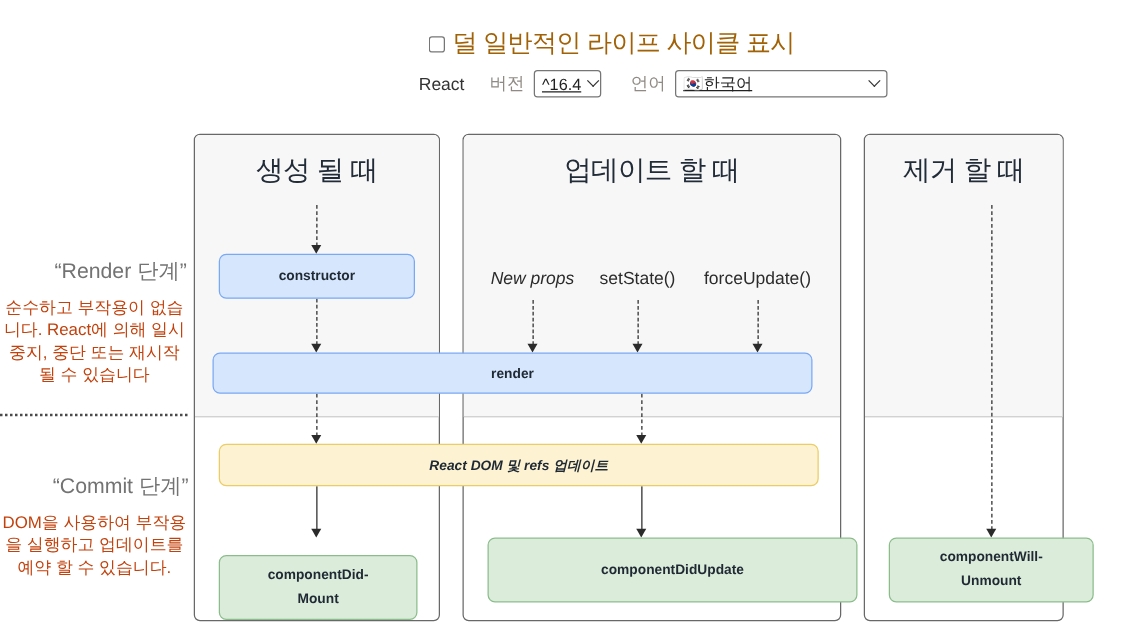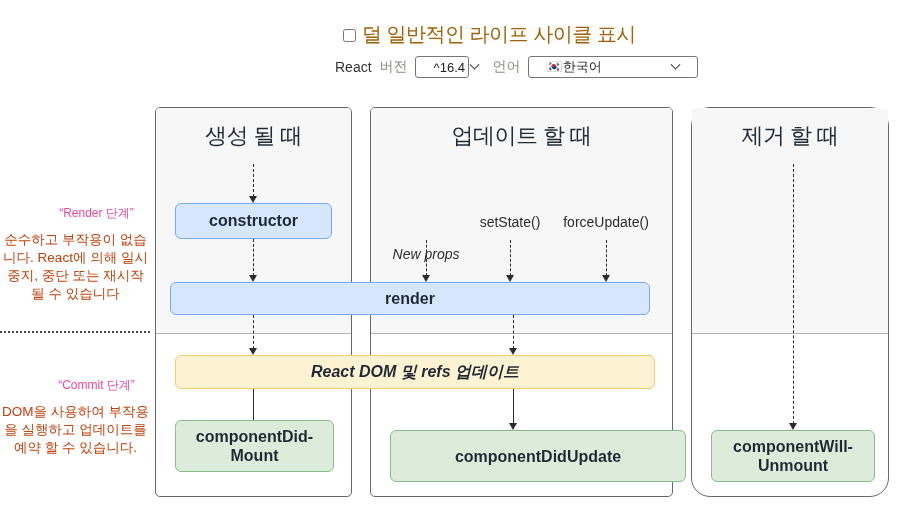--- a/index.html
+++ b/index.html
@@ -31,54 +31,55 @@
     letter-spacing: -0.5px;
     white-space: nowrap;
   }
   .controls {
     position: absolute;
     left: 335px; top: 56px;
     display: flex; align-items: center;
     font-size: 14px;
     height: 22px;
   }
-  .lbl-dark { color: #333; margin-right: 8px; }
+  .lbl-dark { color: #333; margin-right: 20px; }
   .lbl-gray { color: #8f8a84; margin-right: 7px; }
   .lang-lbl { margin-left: 24px; }
   .select {
     display: flex; align-items: center; justify-content: space-between;
     height: 22px;
     border: 1px solid #767676;
     border-radius: 3px;
     background: #fff;
-    padding: 0 18px;
+    padding: 0 6px;
     font-size: 13px;
     color: #222;
     cursor: default;
+    text-decoration: underline;
   }
   .select-version { width: 54px; }
   .select-lang { width: 170px; }
   .chev {
     width: 7px; height: 7px;
     border-right: 1.6px solid #333;
     border-bottom: 1.6px solid #333;
     transform: rotate(45deg) translate(-2px, -2px);
     margin-left: 6px;
     flex: none;
   }
 
   
   .side-note {
     position: absolute;
     left: 0; width: 151px;
     text-align: center;
   }
   .side-note .side-h {
-    font-size: 12px;
-    color: #ec4899;
+    font-size: 17px;
+    color: #737373;
     margin-bottom: 9px;
     white-space: nowrap;
     padding-left: 42px;
   }
   .side-note .side-p {
     font-size: 13.5px;
     line-height: 18px;
     color: #c2410c;
   }
   .note-render { top: 205px; }
@@ -94,21 +95,21 @@
   .col {
     position: absolute;
     top: 107px; height: 390px;
     background: #fff;
     border: 1px solid #686868;
     border-radius: 5px;
     z-index: 1;
   }
   .col-1 { left: 155px; width: 197px; }
   .col-2 { left: 370px; width: 303px; }
-  .col-3 { left: 691px; width: 198px; border-radius: 19px; }
+  .col-3 { left: 691px; width: 160px; }
   .phase-top {
     position: absolute;
     left: 0; right: 0; top: 0;
     height: 226px;
     background: #f7f7f7;
     border-bottom: 1px solid #b5b5b5;
     border-radius: 4px 4px 0 0;
   }
   .col-title {
     position: absolute;
@@ -119,48 +120,48 @@
     letter-spacing: -0.5px;
     white-space: nowrap;
   }
 
   
   .node {
     position: absolute;
     display: flex; align-items: center; justify-content: center;
     text-align: center;
     border-radius: 6px;
-    font-size: 16px;
+    font-size: 11px;
     z-index: 3;
     color: #1f2933;
     cursor: pointer;
   }
   .node.blue   { background: #d6e6fd; border: 1px solid #79a8f5; font-weight: bold; }
   .node.yellow { background: #fdf3d3; border: 1px solid #eccc64; font-style: italic; font-weight: bold; }
   .node.green  { background: #dcecdb; border: 1px solid #8bbd8b; font-weight: bold; line-height: 19px; }
   .pre-line { white-space: pre-line; }
 
   .n-constructor { left: 175px; top: 203px; width: 157px; height: 36px; }
   .n-render      { left: 170px; top: 282px; width: 480px; height: 33px; }
   .n-reactdom    { left: 175px; top: 355px; width: 480px; height: 34px; }
-  .n-didmount    { left: 175px; top: 420px; width: 159px; height: 52px; }
+  .n-didmount    { left: 175px; top: 444px; width: 159px; height: 52px; }
   .n-didupdate   { left: 390px; top: 430px; width: 296px; height: 52px; }
   .n-willunmount { left: 711px; top: 430px; width: 164px; height: 52px; }
 
   
   .top-label {
     position: absolute;
     top: 214px;
     transform: translateX(-50%);
     font-size: 14px;
     color: #2b2b2b;
     white-space: nowrap;
     z-index: 2;
   }
-  .italic { font-style: italic; margin-top: 32px; }
+  .italic { font-style: italic; }
   .tl-newprops   { left: 426px; }
   .tl-setstate   { left: 510px; }
   .tl-forceupdate{ left: 606px; }
 
   
   .arrow {
     position: absolute;
     width: 0;
     z-index: 2;
   }

